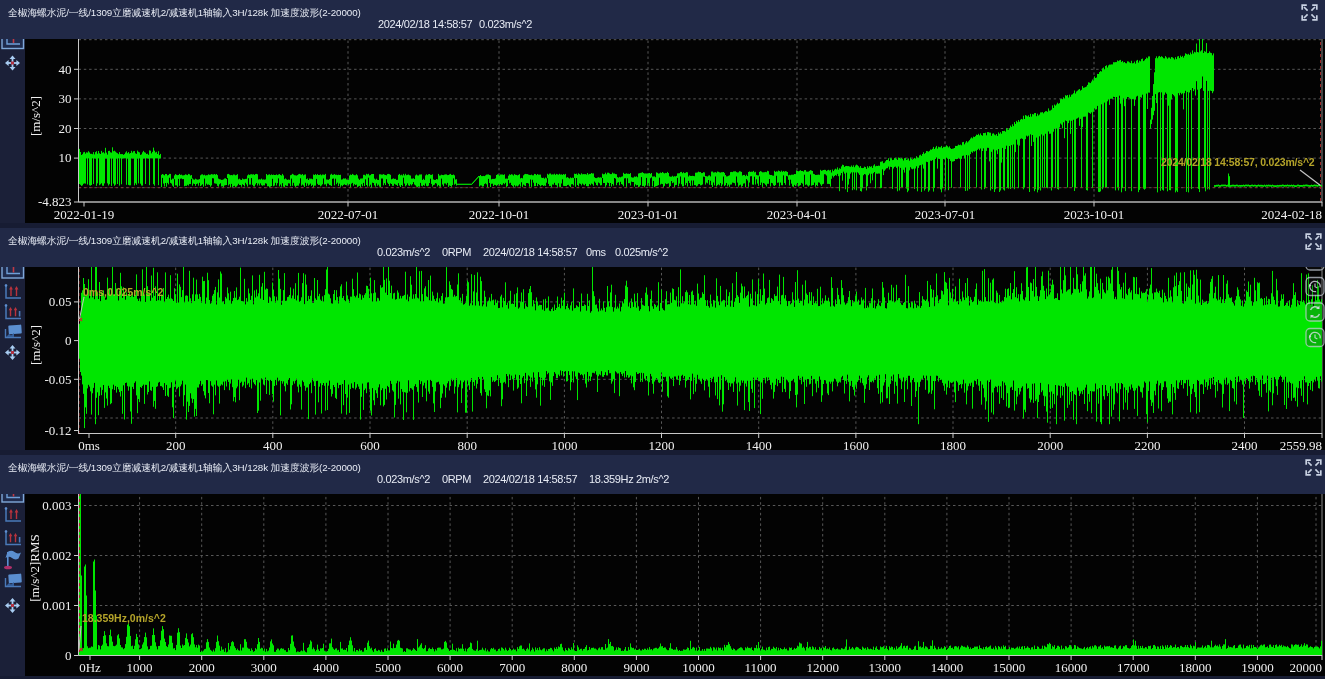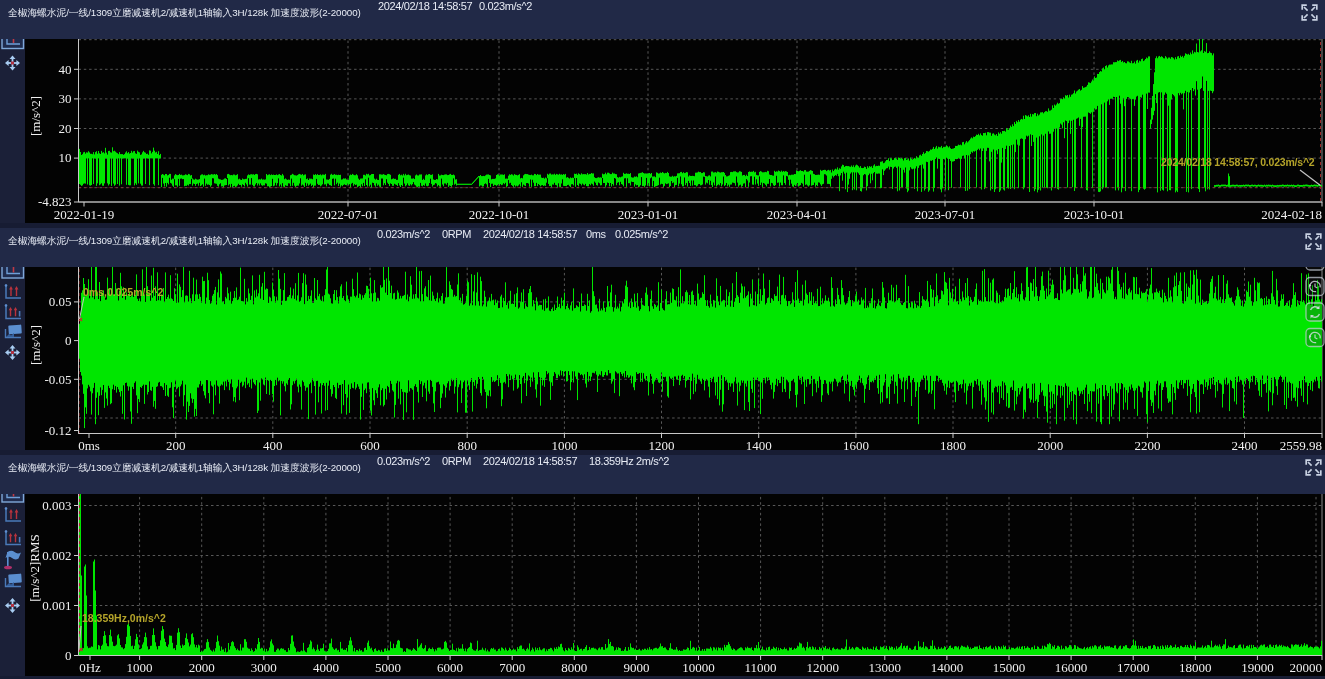--- a/index.html
+++ b/index.html
@@ -1,17 +1,17 @@
 <!DOCTYPE html>
 <html><head><meta charset="utf-8">
 <style>
 html,body{margin:0;padding:0;background:#171c33;width:1325px;height:679px;overflow:hidden}
 #stage{position:relative;width:1325px;height:679px;background:#171c33}
 .hdr{position:absolute;left:0;width:1325px;height:39px;background:#212947;font-family:Liberation Sans, sans-serif;font-size:11px;letter-spacing:-0.35px;color:#e8ecf5}
-.hdr span{position:absolute;top:0;white-space:nowrap}
+.hdr span{position:absolute;top:18px;white-space:nowrap}
 .hdr span.t{font-size:9.8px;letter-spacing:-0.1px;top:6.5px}
 .ax{font-family:"Liberation Serif",serif;font-size:13px;fill:#f0f0f0}
 </style></head>
 <body>
 <div id="stage">
 <svg width="1325" height="228" viewBox="0 0 1325 228" style="position:absolute;left:0;top:0">
 <rect x="0" y="24" width="1325" height="199" fill="#030303"></rect>
 <rect x="0" y="24" width="25" height="199" fill="#1b2038"></rect>
 <line x1="78.5" y1="39.7" x2="1322" y2="39.7" stroke="#585858" stroke-width="1" stroke-dasharray="2.5 2.8"></line>
       <line x1="78.5" y1="69.3" x2="1322" y2="69.3" stroke="#585858" stroke-width="1" stroke-dasharray="2.5 2.8"></line>

